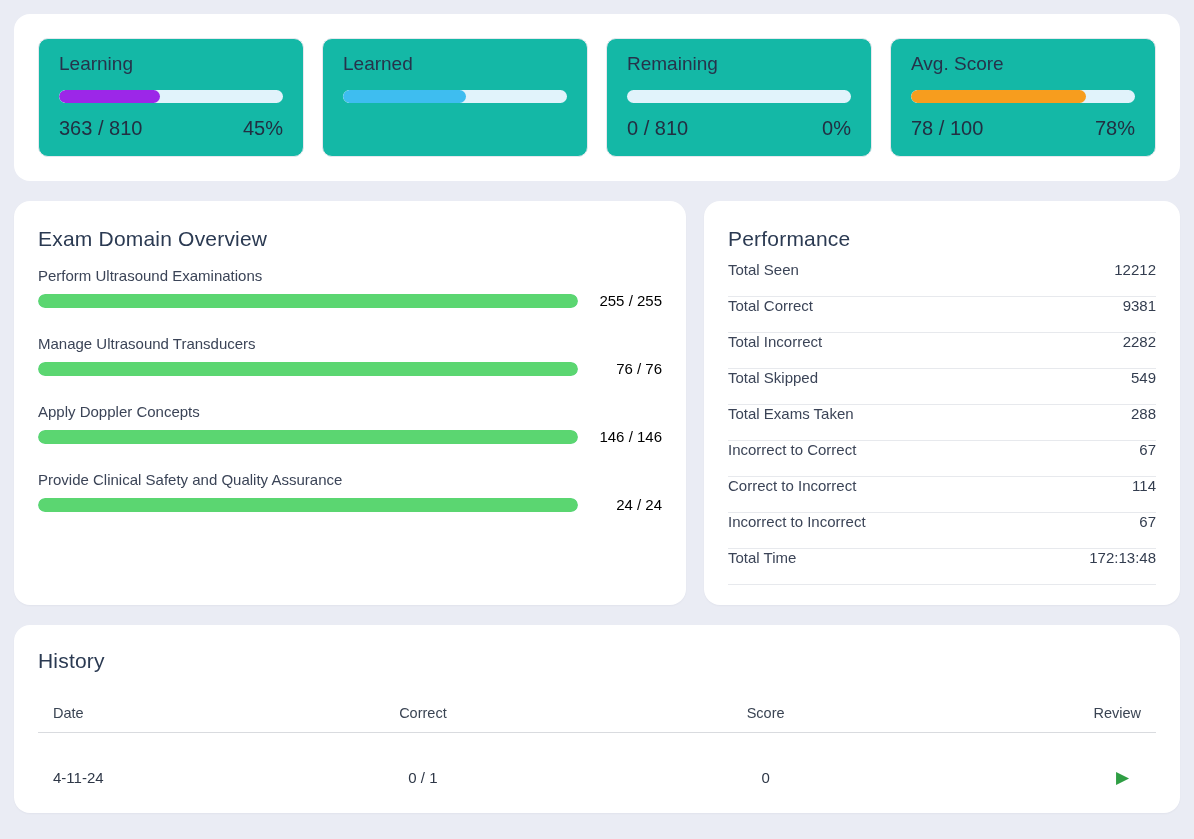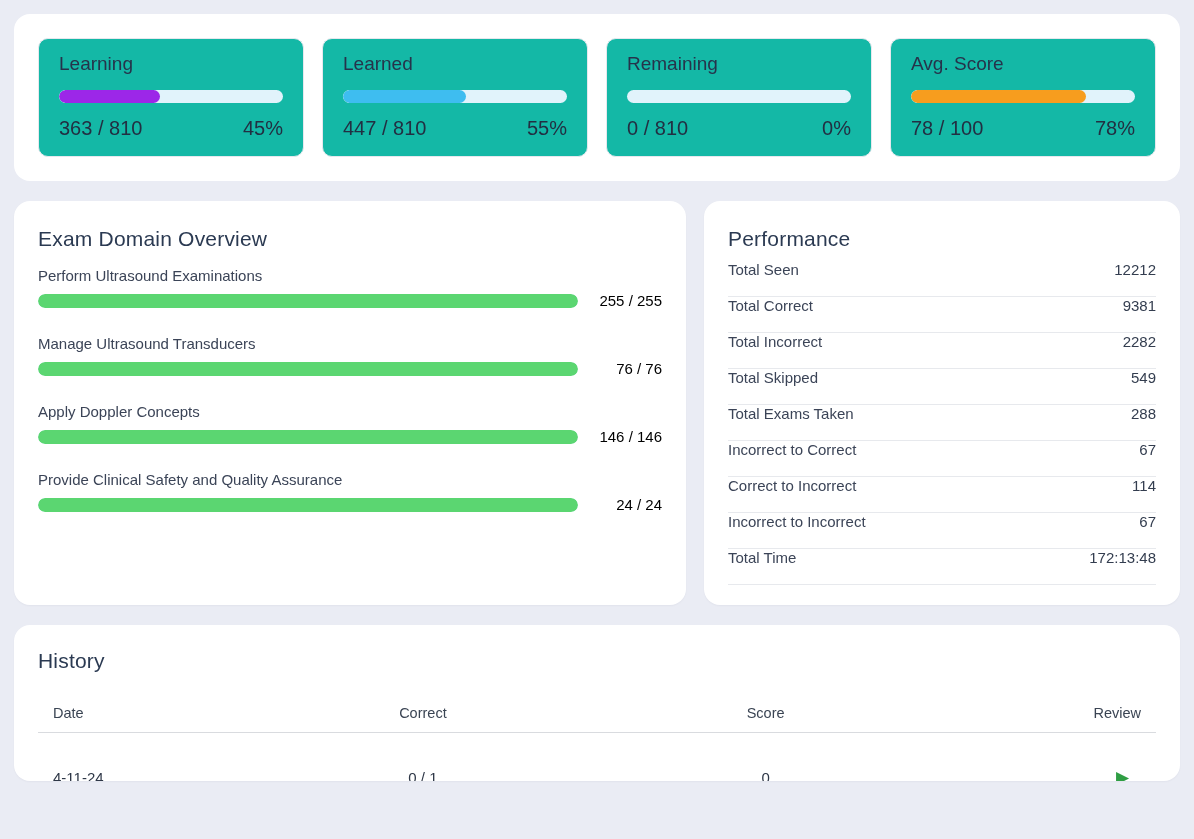--- a/index.html
+++ b/index.html
@@ -87,21 +87,21 @@
     border-bottom: 1px solid #e7e9ed;
     font-size: 15px;
     color: #3b4457;
   }
   .perf-value { color: #333d4f; }
 
   
   .history-card {
     margin-top: 20px;
     padding: 24px 24px 12px;
-    height: 156px;
+    height: 188px;
     overflow: hidden;
   }
   .history-card h2 { margin-bottom: 20px; }
   .hist-head, .hist-row { display: flex; align-items: center; padding: 0 15px; }
   .hist-head {
     height: 40px;
     font-size: 14.5px;
     color: #3a4453;
     border-bottom: 1px solid #d9dbdf;
   }
@@ -140,24 +140,20 @@
         <span>363 / 810</span>
         <span>45%</span>
       </div>
     </div>
 
     <div class="stat-card">
       <div class="stat-title">Learned</div>
       <div class="bar-track">
         <div class="bar-fill" style="width: 55%; background: rgb(62, 189, 240);"></div>
       </div>
-      <div class="stat-nums">
-        <span>447 / 810</span>
-        <span>55%</span>
-      </div>
     </div>
 
     <div class="stat-card">
       <div class="stat-title">Remaining</div>
       <div class="bar-track">
         <div class="bar-fill" style="width: 0%; background: rgb(62, 189, 240);"></div>
       </div>
       <div class="stat-nums">
         <span>0 / 810</span>
         <span>0%</span>

